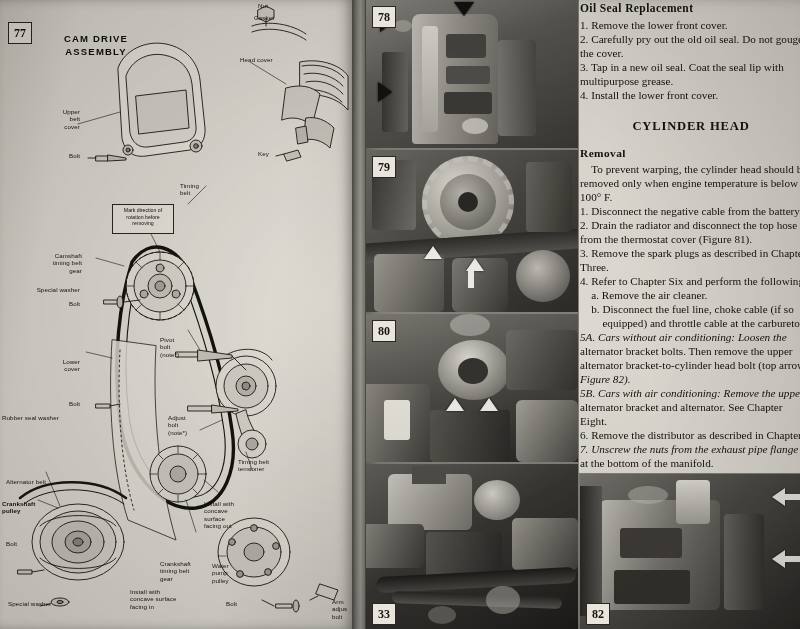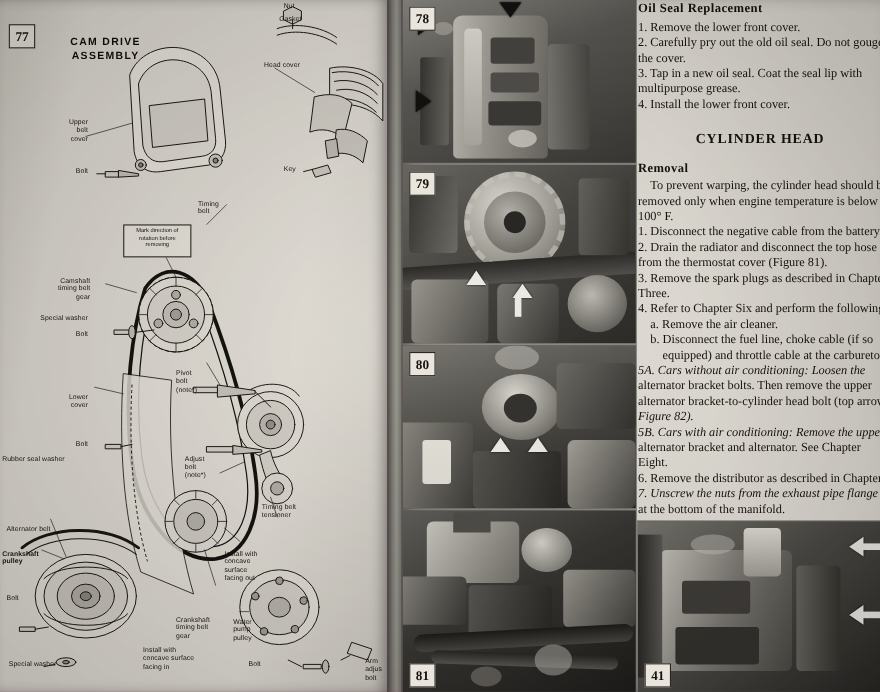--- a/index.html
+++ b/index.html
@@ -8,21 +8,21 @@
     background: #6b6b66;
   }
   body {
     font-family: "Liberation Serif", serif;
   }
   #page {
     position: relative;
     width: 800px;
     height: 629px;
     overflow: hidden;
-    background: #be185d;
+    background: #c4b5fd;
   }
 
   
   .paper {
     position: absolute;
     background: #dedad2;
   }
   #left-page {
     left: 0; top: 0; width: 352px; height: 629px;
     background: linear-gradient(100deg,#cfcbc2 0%, #e2ded6 18%, #e6e2da 70%, #d2cec6 100%);
@@ -515,21 +515,21 @@
         background:linear-gradient(100deg,#5c5a55,#2b2926);border-radius:4px;"></div>
       <div class="pg" style="left:146px;top:54px;width:66px;height:52px;
         background:linear-gradient(120deg,#a09d95,#45433e);border-radius:5px;"></div>
 
       <div class="pg" style="left:10px;top:108px;width:200px;height:16px;
         background:linear-gradient(180deg,#1d1c1a,#4b4944);transform:rotate(-3deg);border-radius:8px;"></div>
       <div class="pg" style="left:26px;top:130px;width:170px;height:12px;
         background:linear-gradient(180deg,#2a2825,#5c5a55);transform:rotate(2deg);border-radius:6px;"></div>
       <div class="blob" style="left:120px;top:122px;width:34px;height:28px;background:#b9b6ae;opacity:0.55;"></div>
       <div class="blob" style="left:62px;top:142px;width:28px;height:18px;background:#97948c;opacity:0.5;"></div>
-      <div class="pagenum" style="left:6px; top:139px;">81</div>
+      <div class="pagenum" style="left:6px; top:139px;">33</div>
     </div>
 
     <div class="photo" style="left:214px; top:474px; width:220px; height:155px;">
       <div style="position:absolute;left:0;top:0;right:0;bottom:0;
         background:linear-gradient(140deg,#7a7871 0%,#4f4d48 45%,#2a2825 100%);"></div>
       <div class="pg" style="left:20px;top:26px;width:120px;height:110px;
         background:linear-gradient(110deg,#c9c6be,#807d77 50%,#4e4c47);border-radius:6px;"></div>
       <div class="pg" style="left:96px;top:6px;width:34px;height:44px;
         background:linear-gradient(180deg,#e8e5dd,#a8a59d);border-radius:4px;"></div>
       <div class="pg" style="left:40px;top:54px;width:62px;height:30px;
@@ -539,19 +539,19 @@
       <div class="pg" style="left:144px;top:40px;width:40px;height:96px;
         background:linear-gradient(90deg,#6b6963,#37352f);border-radius:4px;"></div>
       <div class="pg" style="left:0px;top:12px;width:22px;height:130px;
         background:linear-gradient(90deg,#2c2a27,#5c5a55);"></div>
       <div class="blob" style="left:48px;top:12px;width:40px;height:18px;background:#cfccc4;opacity:0.45;"></div>
 
       <div class="arrow-w arrow-left" style="left:192px; top:14px;"></div>
       <div class="arrow-w arrow-left" style="left:192px; top:76px;"></div>
       <div class="pg" style="left:202px;top:20px;width:18px;height:6px;background:#f2f0ea;"></div>
       <div class="pg" style="left:202px;top:82px;width:18px;height:6px;background:#f2f0ea;"></div>
-      <div class="pagenum" style="left:6px; top:129px;">41</div>
+      <div class="pagenum" style="left:6px; top:129px;">82</div>
     </div>
 
   </div>
 
   <div id="grain"></div>
 </div>
 
 </body></html>

